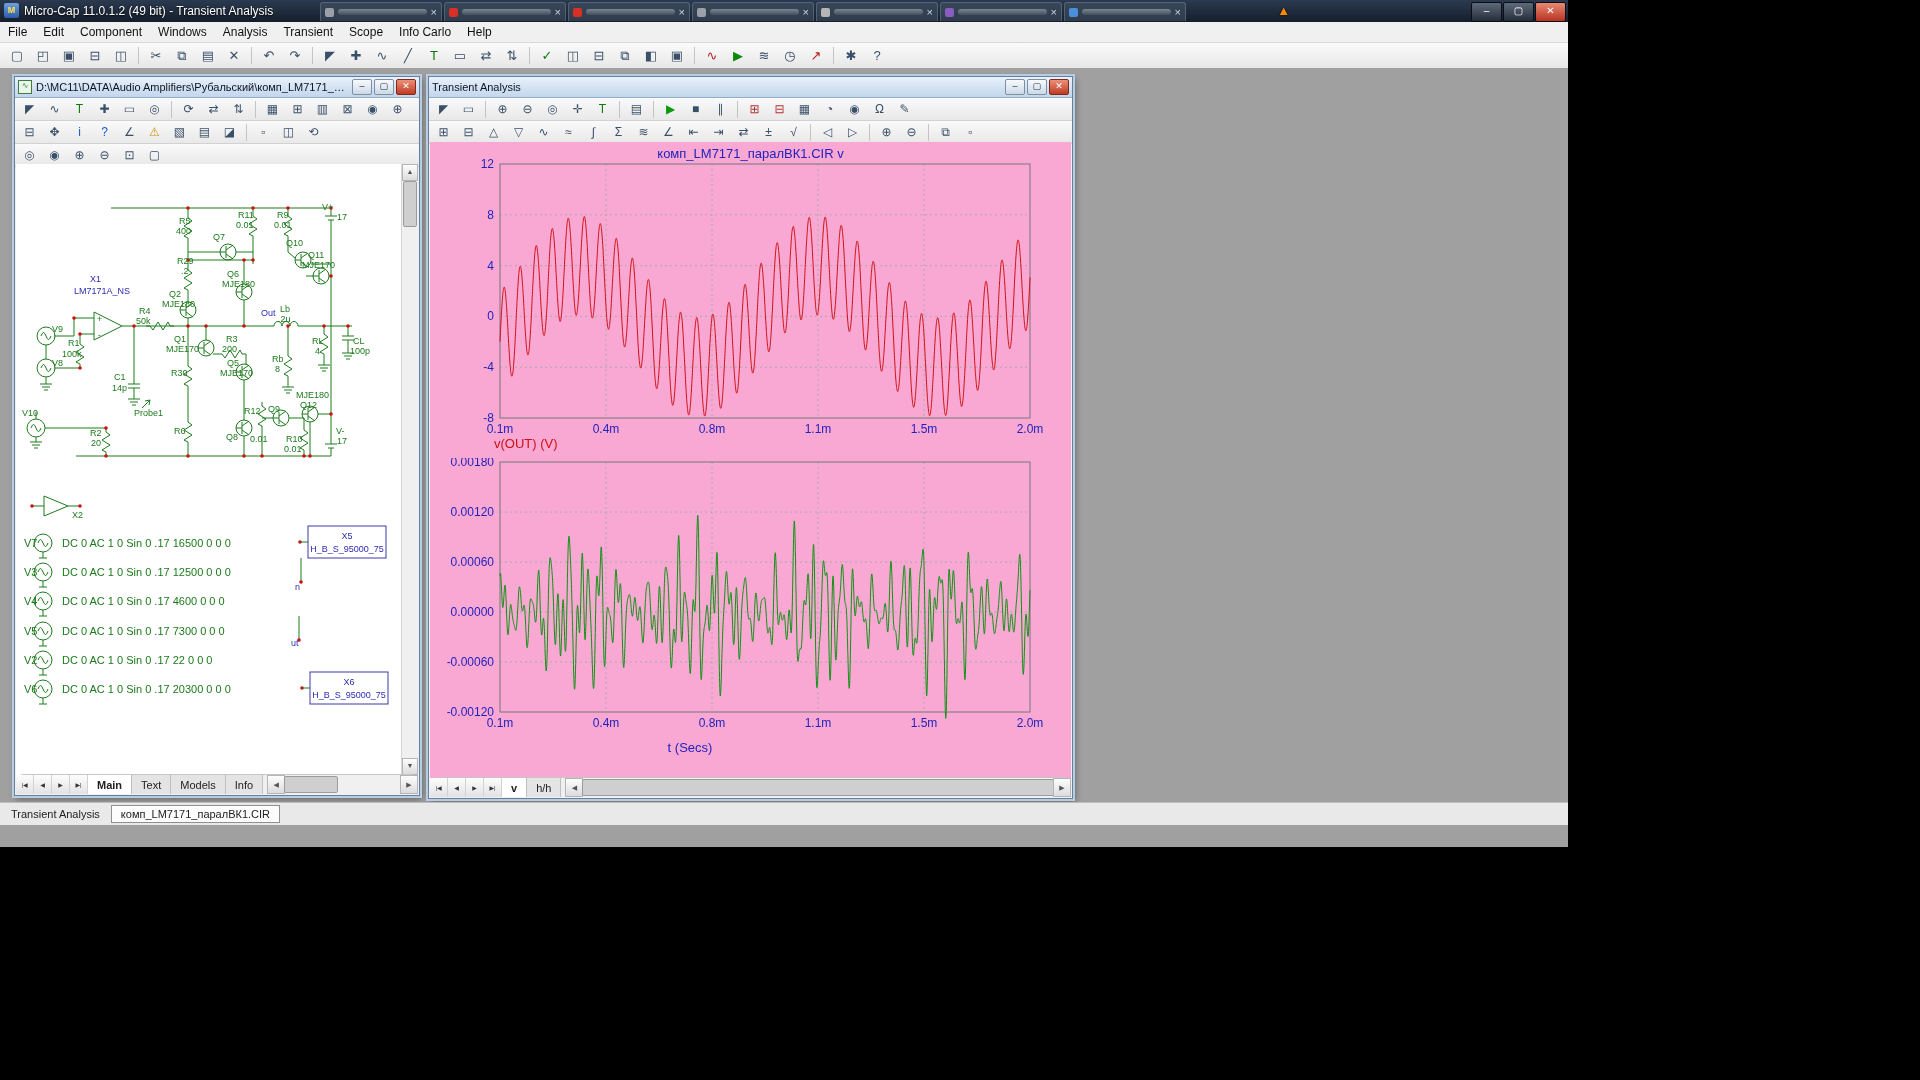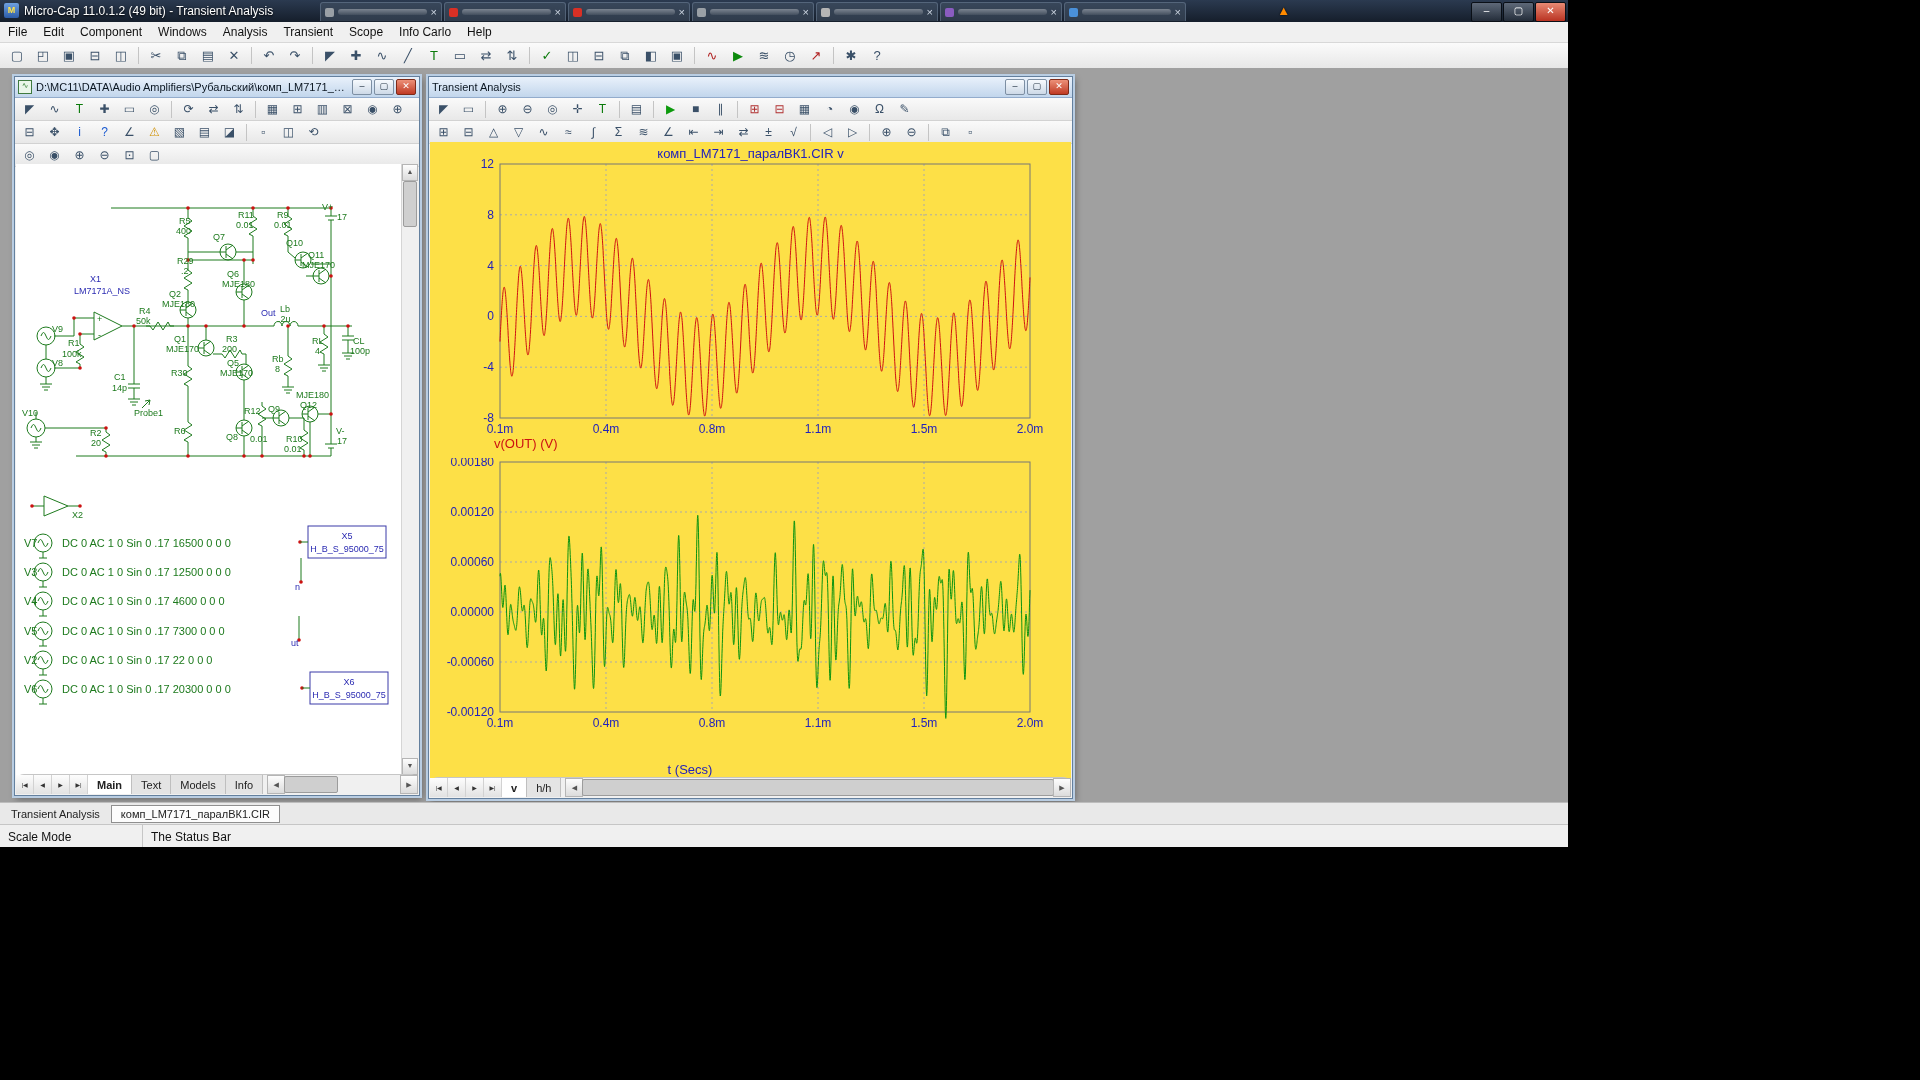--- a/index.html
+++ b/index.html
@@ -77,24 +77,24 @@
   
   #schem .wire,#schem .sym{stroke:#1d7a1d;stroke-width:1;fill:none;}
   #schem text.sl{font-size:9px;fill:#1d7a1d;font-family:"Liberation Sans",sans-serif;}
   #schem text.sl.b{fill:#2b2bb2;}
   #schem text.sl.big{font-size:11px;}
   #schem .dot{fill:#cc1111;stroke:none;}
   #schem .blk{stroke:#3a3aa8;fill:none;}
 
   
   #an-win{left:428px;top:8px;width:643px;height:721px;}
-  .plot-area{position:absolute;left:1px;top:65px;right:1px;bottom:20px;background:#fde047;overflow:hidden;}
+  .plot-area{position:absolute;left:1px;top:65px;right:1px;bottom:20px;background:#f9a8d4;overflow:hidden;}
   .chart-title{position:absolute;top:4px;left:0;width:100%;text-align:center;font-size:13px;color:#2222bb;}
   .series-label{position:absolute;top:294px;left:64px;font-size:13px;color:#cc1111;}
-  .x-label{position:absolute;top:620px;left:110px;width:300px;text-align:center;font-size:13px;color:#2222bb;}
+  .x-label{position:absolute;top:598px;left:110px;width:300px;text-align:center;font-size:13px;color:#2222bb;}
   #chart1{position:absolute;top:16px;left:2px;}
   #chart2{position:absolute;top:316px;left:2px;}
   .grid{stroke:#aaa;stroke-width:1;stroke-dasharray:2,3;}
   .plotbox{fill:none;stroke:#777;}
   .wave{fill:none;stroke-width:1;}
   text.tick{font-size:12px;fill:#2222bb;font-family:"Liberation Sans",sans-serif;}
   text.tick.yt{text-anchor:end;} text.tick.xt{text-anchor:middle;}
 
   
   .doctabs{position:absolute;top:802px;left:0;width:1568px;height:22px;background:#e9e9e9;border-top:1px solid #bdbdbd;
@@ -664,19 +664,15 @@
         </span>
       </div>
     </div>
 
   </div>
 
   <div class="doctabs">
     <span class="doctab">Transient Analysis</span>
     <span class="doctab boxed">комп_LM7171_паралВК1.CIR</span>
   </div>
-  <div class="statusbar">
-    <span class="status-cell1">Scale Mode</span>
-    <span class="status-cell2">The Status Bar</span>
-  </div>
 
 </div>
 </div>
 
 </body></html>

